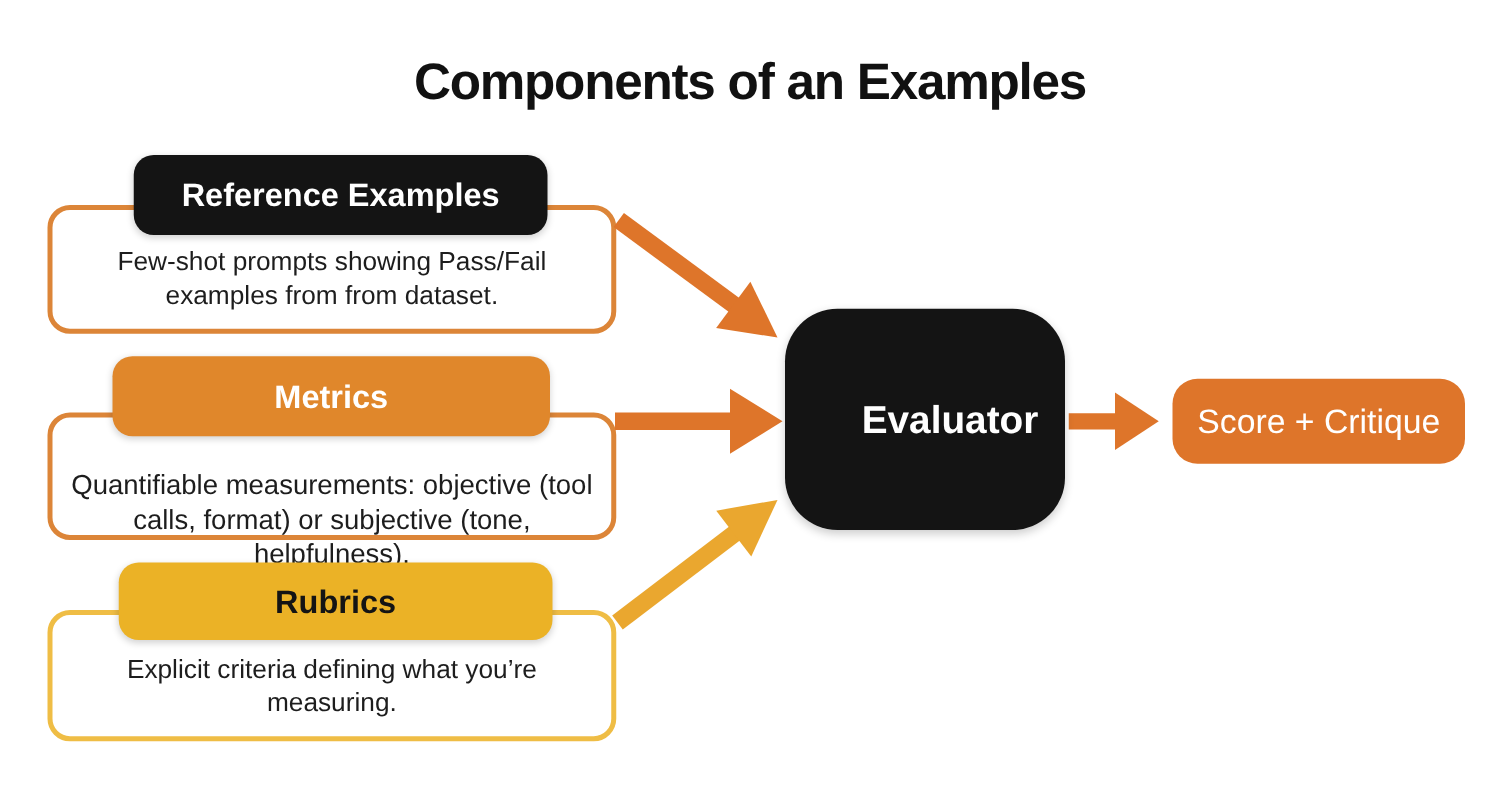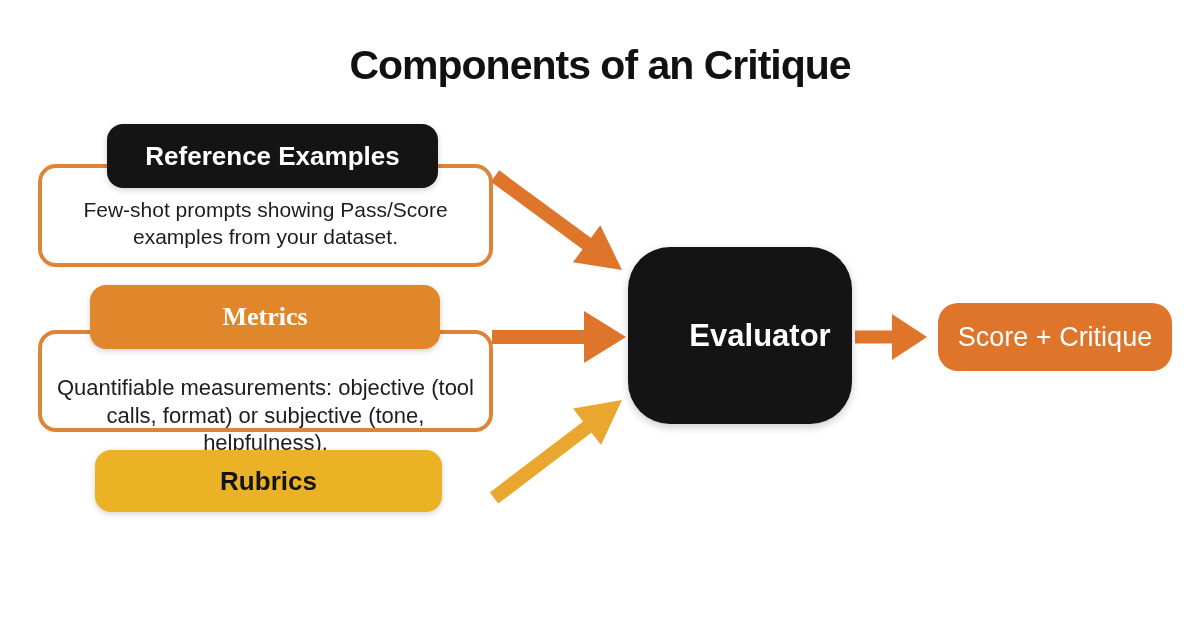--- a/index.html
+++ b/index.html
@@ -55,21 +55,21 @@
     box-shadow:0 2px 6px rgba(0,0,0,0.18);
     z-index:2;
   }
   
   .panel-reference{top:164px;height:103px;padding-top:28px;}
   .panel-reference .panel-desc{max-width:400px;margin:0 auto;}
   .badge-reference{left:107px;top:124px;width:331px;height:64px;background:var(--black);}
   
   .panel-metrics{top:330px;height:102px;padding-top:24px;}
   .panel-metrics .panel-desc{max-width:450px;margin:16px auto;font-size:22px;line-height:1.25;}
-  .badge-metrics{left:90px;top:285px;width:350px;height:64px;background:var(--orange);font-family:Liberation Serif, serif;}
+  .badge-metrics{left:90px;top:285px;width:350px;height:64px;background:var(--orange);}
   
   .panel-rubrics{top:488px;height:105px;padding-top:30px;border-color:var(--gold-border);}
   .panel-rubrics .panel-desc{max-width:380px;margin:0 auto;}
   .badge-rubrics{left:95px;top:450px;width:347px;height:62px;background:var(--gold);color:var(--black);text-align:right;}
   
   .evaluator{
     position:absolute;
     left:628px;top:247px;width:224px;height:177px;
     background:var(--black);
     border-radius:42px;
@@ -93,38 +93,41 @@
     position:absolute;left:0;top:0;width:1200px;height:630px;
     pointer-events:none;
     z-index:1;
   }
 </style>
 </head>
 <body>
 
 <div class="canvas">
 
-  <h1 class="title">Components of an Critique</h1>
+  <h1 class="title">Components of an Examples</h1>
 
   <div class="badge badge-reference">
     <span>Reference Examples</span>
   </div>
   <div class="panel panel-reference">
-    <p class="panel-desc">Few-shot prompts showing Pass/Score examples from your dataset.</p>
+    <p class="panel-desc">Few-shot prompts showing Pass/Fail examples from from dataset.</p>
   </div>
 
   <div class="badge badge-metrics">
     <span>Metrics</span>
   </div>
   <div class="panel panel-metrics">
     <p class="panel-desc">Quantifiable measurements: objective (tool calls, format) or subjective (tone, helpfulness).</p>
   </div>
 
   <div class="badge badge-rubrics">
     <span>Rubrics</span>
+  </div>
+  <div class="panel panel-rubrics">
+    <p class="panel-desc">Explicit criteria defining what you’re measuring.</p>
   </div>
 
   <svg class="arrows" viewBox="0 0 1200 630" xmlns="http://www.w3.org/2000/svg">
 
     <g>
       <line x1="495" y1="176" x2="590" y2="246" stroke="var(--deep-orange)" stroke-width="14"></line>
       <polygon points="622,270 572.9,262.3 600.3,225.3" fill="var(--deep-orange)"></polygon>
     </g>
 
     <g>

